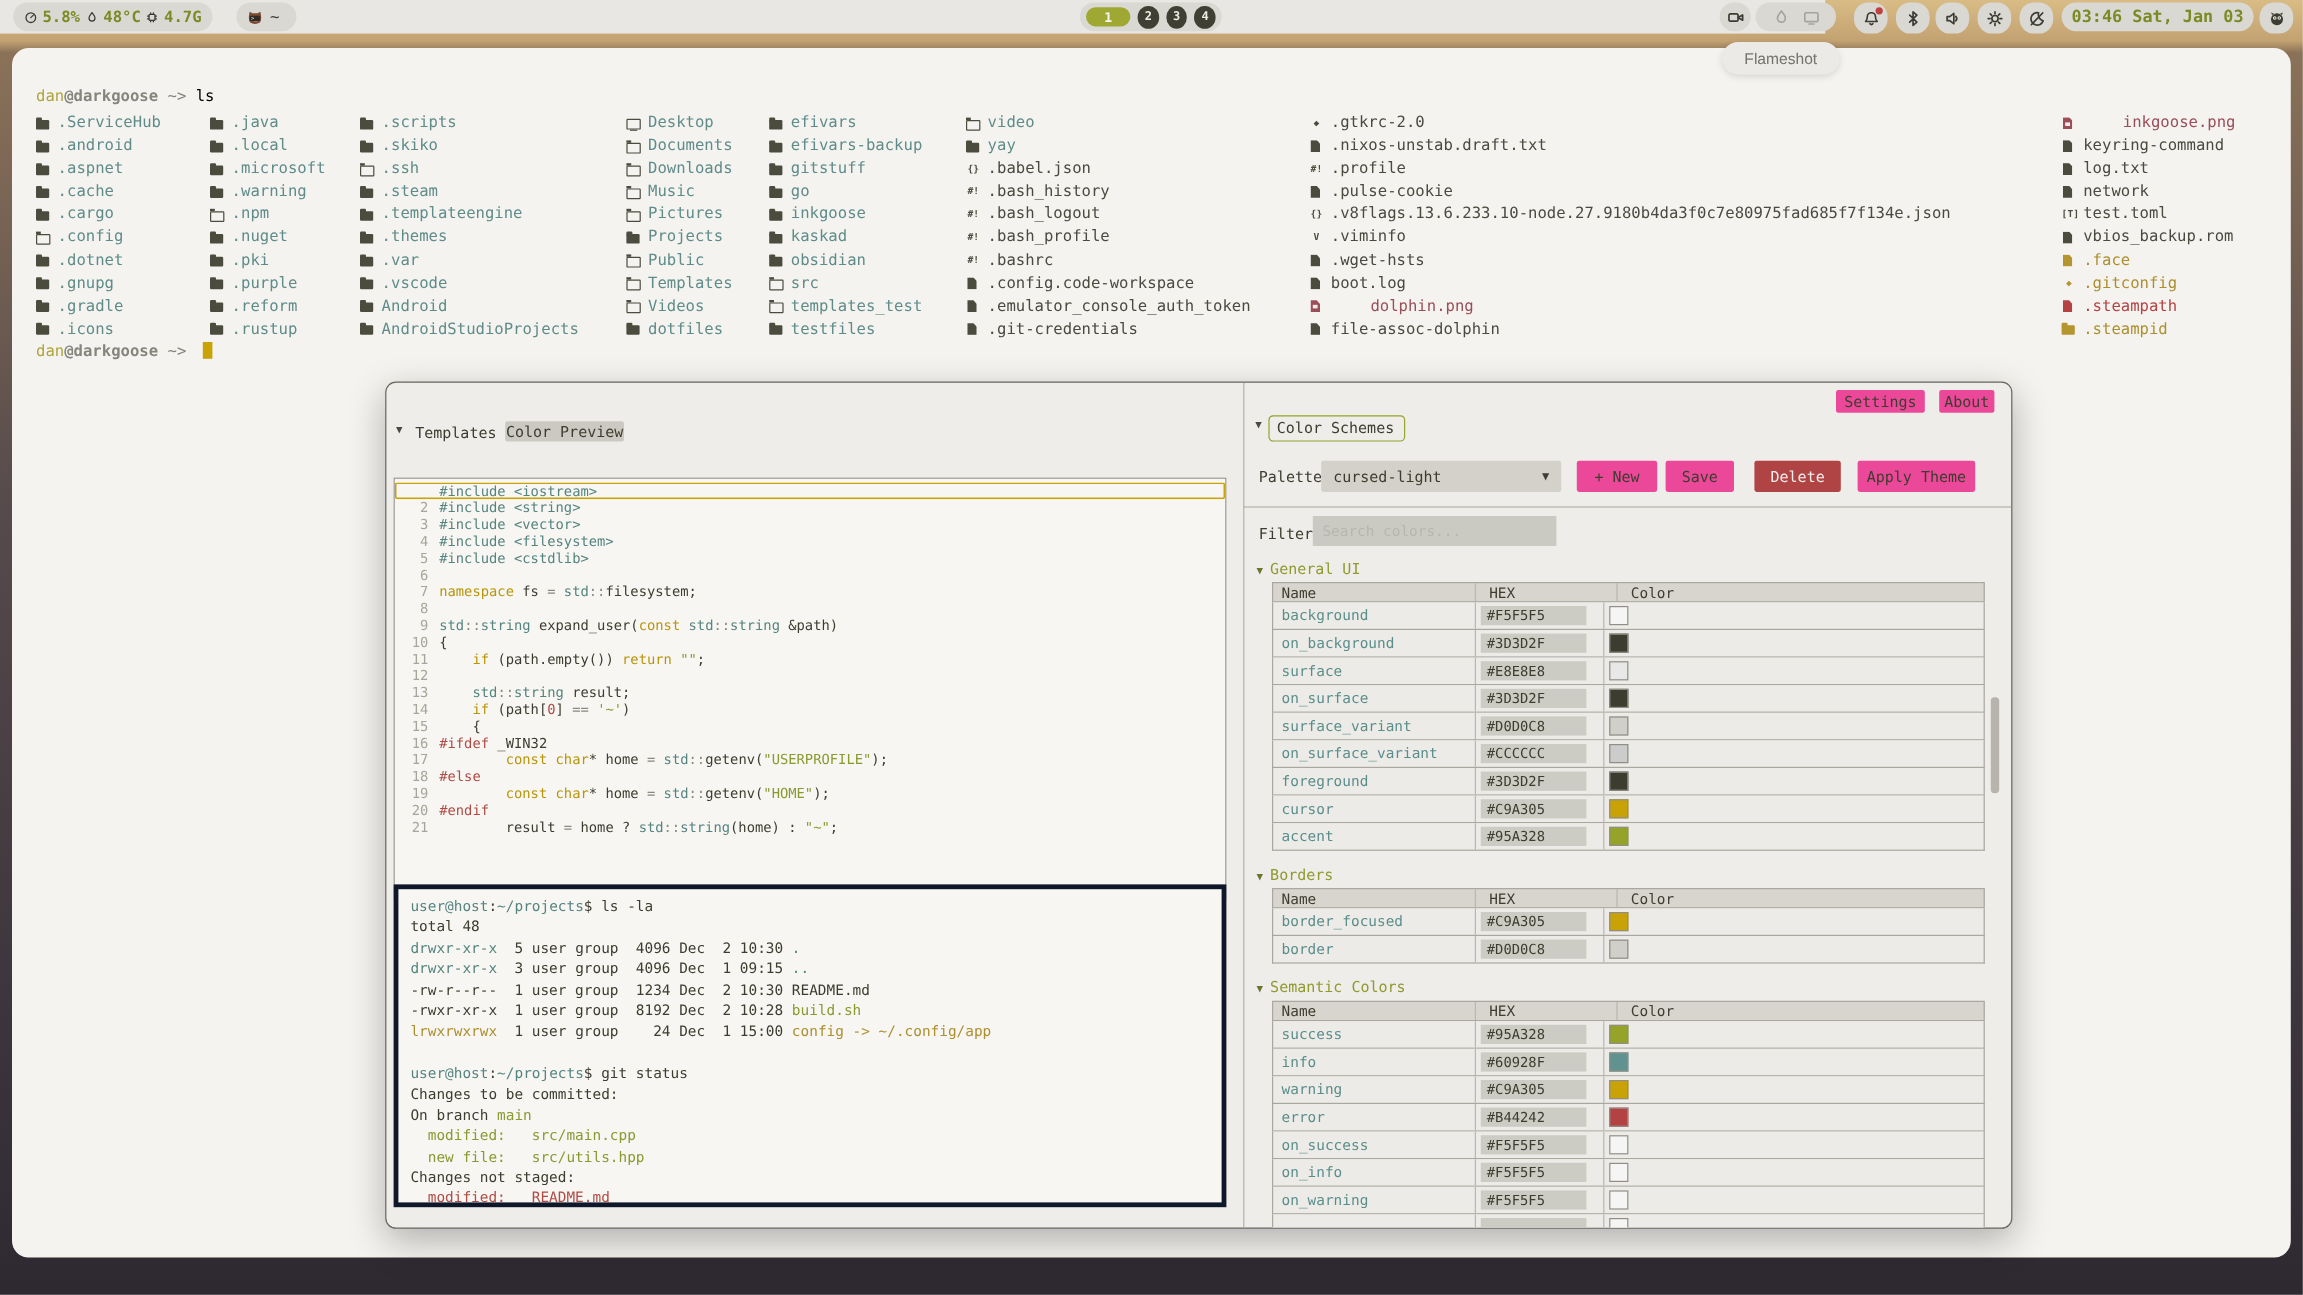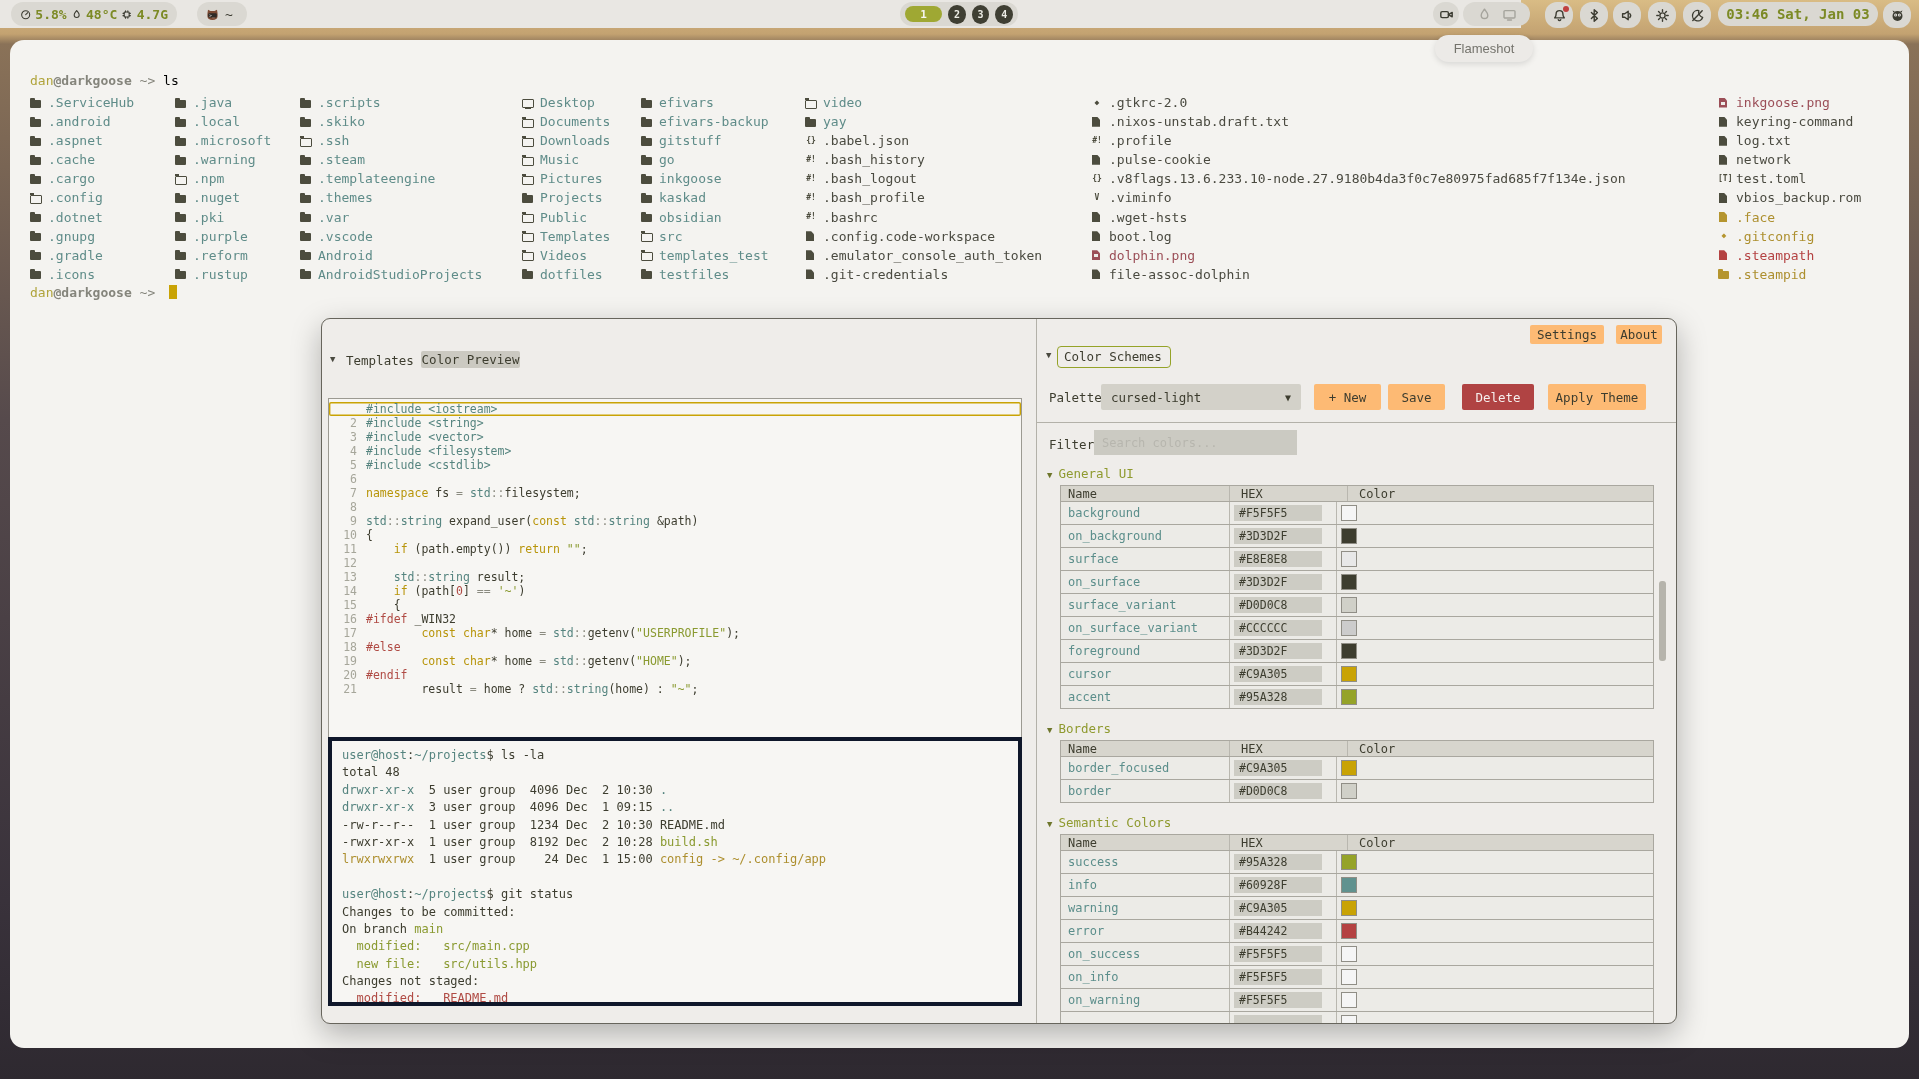--- a/index.html
+++ b/index.html
@@ -25,40 +25,40 @@
            display:flex;align-items:center;justify-content:center;color:#74736C;font-family:"Liberation Sans",sans-serif;font-size:13px;box-shadow:0 2px 6px rgba(0,0,0,.12);}
   
   #window{position:absolute;left:10px;top:40px;width:1899px;height:1008px;background:#F4F3F0;border-radius:14px;}
   .prompt{position:absolute;left:20px;font-size:13px;}
   #prompt1{top:33px;} #prompt2{top:245px;}
   .p-user{color:#B0A43C;} .p-host{color:#85857C;font-weight:bold;} .p-sym{color:#85857C;} .p-cmd{color:#000000;margin-top:13px;}
   .cursor{display:inline-block;width:8px;height:14px;background:#C9A305;vertical-align:-2px;margin-left:6px;}
   #fileGrid{position:absolute;left:0;top:0;right:0;bottom:0;}
   .ls-col{position:absolute;top:53px;}
   .ls-item{height:19.1px;line-height:19.1px;font-size:13px;white-space:nowrap;display:flex;align-items:center;}
-  .c-dir{color:#5F8C89;} .c-n{color:#4A4A40;} .c-m{color:#9B4E57;} .c-y{color:#AD8F2E;} .c-r{color:#B44242;}
+  .c-dir{color:#5F8C89;} .c-n{color:#4A4A40;} .c-m{color:#9B4E57;gap:33px;} .c-y{color:#AD8F2E;} .c-r{color:#B44242;}
   
   .fi{position:relative;display:inline-block;width:12px;height:12px;margin-right:6px;flex:0 0 12px;--ic:#4C4C3E;}
   .ic-m{--ic:#9B4E57;} .ic-y{--ic:#B5952F;} .ic-r{--ic:#B44242;}
   .fi-f::before{content:"";position:absolute;left:0;top:3px;width:11px;height:8px;background:var(--ic);border-radius:1px;}
   .fi-f::after{content:"";position:absolute;left:0;top:1px;width:5px;height:3px;background:var(--ic);border-radius:1px 1px 0 0;}
   .fi-o::before{content:"";position:absolute;left:0;top:3px;width:10px;height:7px;border:1.2px solid var(--ic);border-radius:1px;}
   .fi-o::after{content:"";position:absolute;left:0;top:1px;width:4px;height:2px;background:var(--ic);}
   .fi-m::before{content:"";position:absolute;left:0;top:2px;width:10px;height:7px;border:1.3px solid var(--ic);border-radius:1px;}
   .fi-m::after{content:"";position:absolute;left:3px;top:11px;width:6px;height:1.5px;background:var(--ic);}
   .fi-d::before{content:"";position:absolute;left:1px;top:1px;width:8px;height:10px;background:var(--ic);
                 clip-path:polygon(0 0,65% 0,100% 30%,100% 100%,0 100%);}
   .fi-p::before{content:"";position:absolute;left:1px;top:1px;width:8px;height:10px;background:var(--ic);
                 clip-path:polygon(0 0,65% 0,100% 30%,100% 100%,0 100%);}
   .fi-p::after{content:"";position:absolute;left:3px;top:5px;width:4px;height:3px;background:#EDECE8;}
   .fi-txt{font-size:8px;line-height:12px;text-align:center;font-weight:bold;color:var(--ic);}
   
   #dialog{position:absolute;left:321px;top:318px;width:1356px;height:706px;background:#EFEDEA;border:1px solid #67655C;
           border-radius:9px;box-shadow:0 10px 30px rgba(0,0,0,.28);box-sizing:border-box;overflow:hidden;}
-  .btn{position:absolute;background:#fdba74;color:#3D3D2F;font-size:12.5px;display:flex;align-items:center;justify-content:center;border-radius:2px;cursor:default;}
+  .btn{position:absolute;background:#ec4899;color:#3D3D2F;font-size:12.5px;display:flex;align-items:center;justify-content:center;border-radius:2px;cursor:default;}
   #btn-settings{left:1208px;top:6px;width:74px;height:19px;}
   #btn-about{left:1294px;top:6px;width:46px;height:19px;}
   .tri{position:absolute;font-size:9px;color:#4A4A40;}
   #left-tri{left:8px;top:35px;}
   #tab-templates{position:absolute;left:24px;top:34px;font-size:12.5px;color:#3D3D2F;}
   #tab-colorpreview{position:absolute;left:99px;top:32px;width:99px;height:17px;background:#CBC9C1;border-radius:2px;
                     display:flex;align-items:center;justify-content:center;font-size:12.5px;color:#3D3D2F;}
   .sec-label{position:absolute;font-size:12.5px;color:#3D3D2F;margin-top:29px;}
   .sec-hint{color:#B3B2AA;}
   #editor-label{left:7px;top:59px;} #terminal-label{left:7px;top:402px;text-align:right;}

